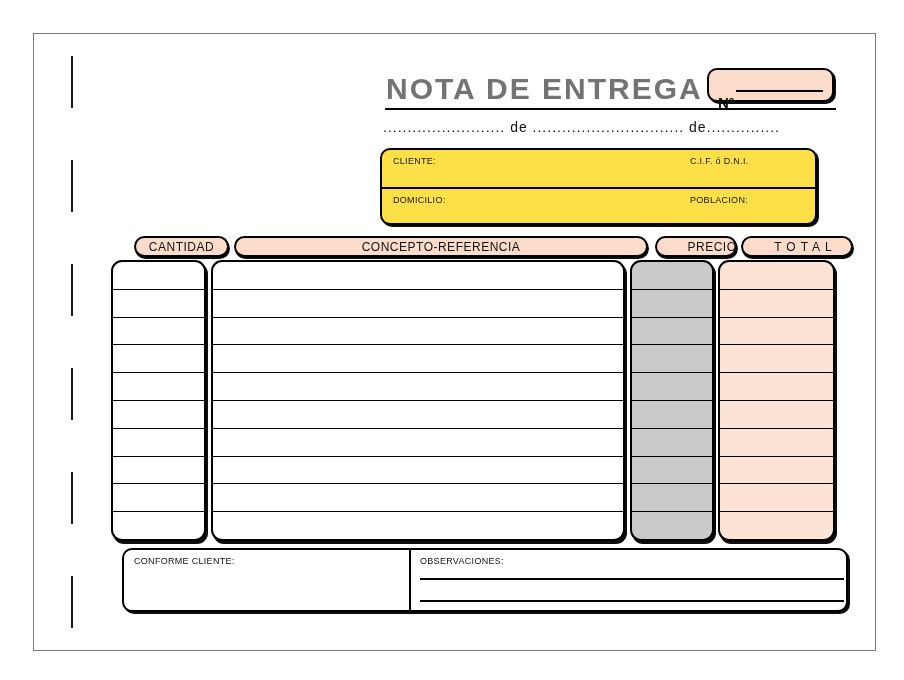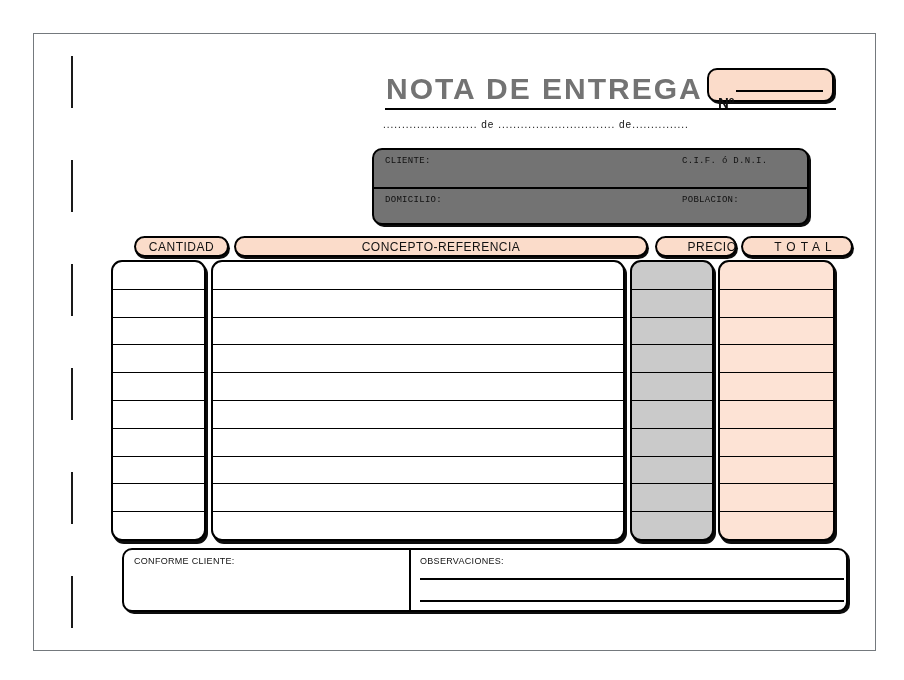--- a/index.html
+++ b/index.html
@@ -27,28 +27,27 @@
     left:385px;top:108px;width:451px;height:2px;background:#000;
   }
   .num-box{
     left:707px;top:68px;width:127px;height:34px;background:#fbdcca;
     border:2px solid #000;border-radius:10px;box-shadow:2px 2px 0 #0c0c0c;
     box-sizing:border-box;
   }
   .num-label{position:absolute;left:9px;top:6px;font-size:15px;font-weight:bold;margin-top:18px;}
   .num-line{position:absolute;left:27px;right:9px;bottom:8px;height:2px;background:#000;}
   .date-line{
-    left:383px;top:119px;width:453px;font-size:10px;letter-spacing:1px;
+    left:383px;top:119px;width:453px;font-size:14px;letter-spacing:1px;
     white-space:nowrap;overflow:hidden;
   }
   .client-box{
-    left:372px;top:148px;width:437px;height:77px;background:#737373;
+    left:380px;top:148px;width:437px;height:77px;background:#fde047;
     border:2px solid #000;border-radius:10px;box-shadow:2px 2px 0 #0c0c0c;
     box-sizing:border-box;
-    font-family:Liberation Mono, monospace;
   }
   .client-row-top{position:absolute;left:0;top:0;right:0;height:37px;border-bottom:2px solid #000;}
   .client-row-bottom{position:absolute;left:0;top:39px;right:0;bottom:0;}
   .flabel{position:absolute;font-size:9px;letter-spacing:0.3px;}
   .lab-left{left:11px;top:6px;}
   .lab-right{left:308px;top:6px;}
   
   .pill{
     top:236px;height:21px;background:#fbdcca;border:2px solid #000;border-radius:11px;
     box-shadow:1px 2px 0 #0c0c0c;box-sizing:border-box;

